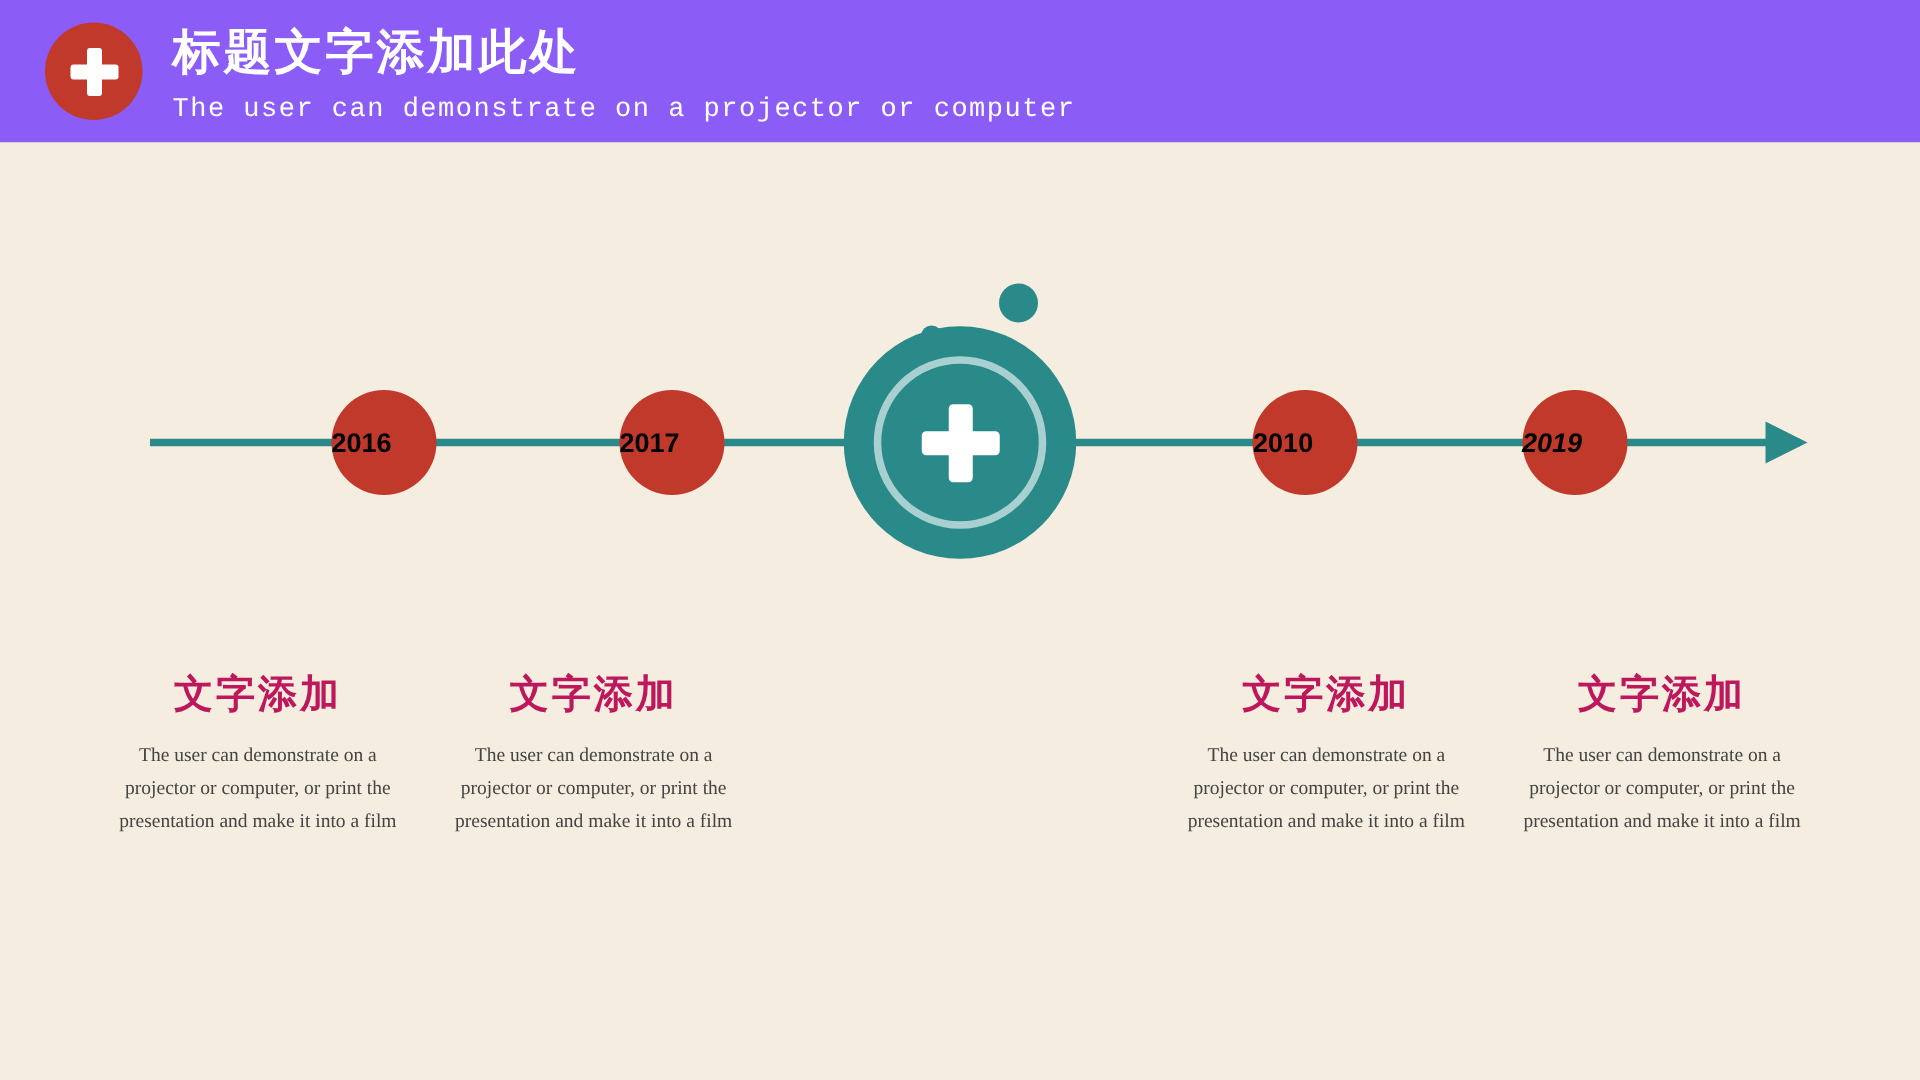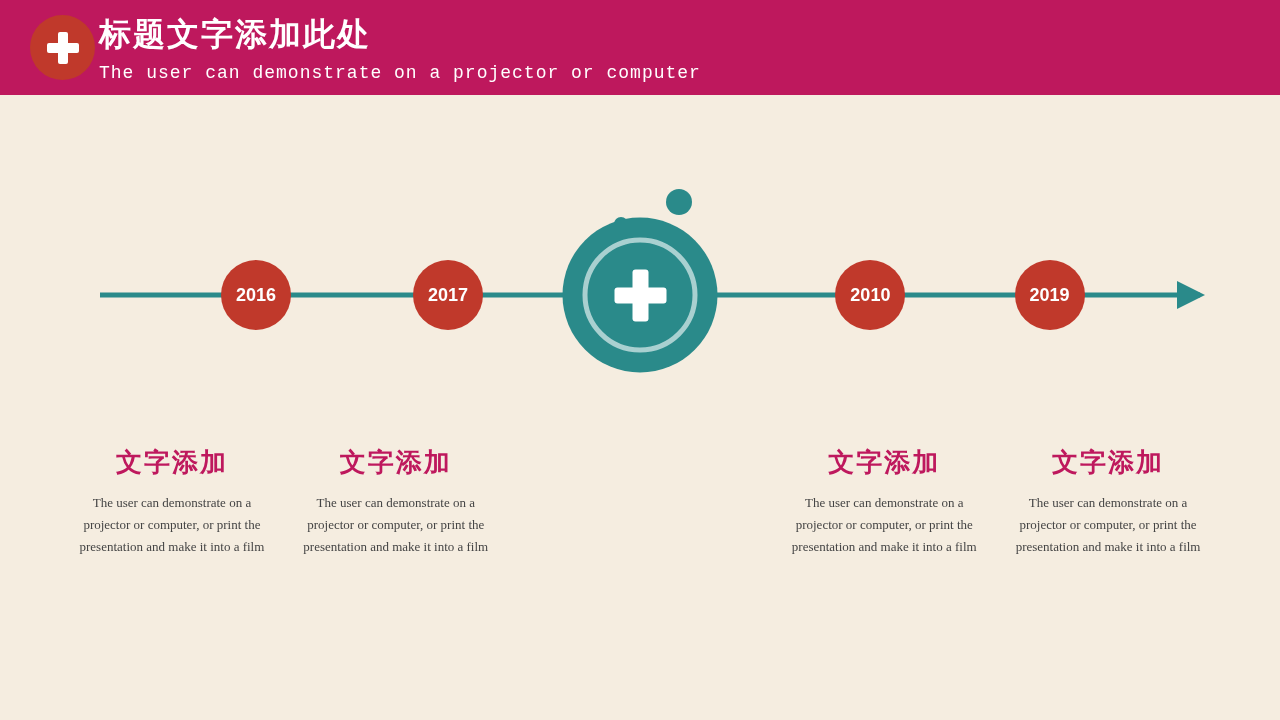--- a/index.html
+++ b/index.html
@@ -8,25 +8,25 @@
       height: 720px;
       overflow: hidden;
       font-family: Arial, sans-serif;
       background: #f5ede0;
     }
 
     
     .header {
       width: 100%;
       height: 95px;
-      background: #be185d;
+      background: #8b5cf6;
       display: flex;
       align-items: center;
       padding: 16px 30px;
-      gap: 4px;
+      gap: 20px;
     }
     .header-icon {
       width: 65px;
       height: 65px;
       background: #c0392b;
       border-radius: 50%;
       display: flex;
       align-items: center;
       justify-content: center;
       flex-shrink: 0;
@@ -100,22 +100,21 @@
     .year-node {
       position: absolute;
       top: 50%;
       transform: translate(-50%, -50%);
       width: 70px;
       height: 70px;
       border-radius: 50%;
       background: #c0392b;
       display: flex;
       align-items: center;
-      justify-content: center;
-      color: #ffffff;
+      color: #000000;
       font-size: 18px;
       font-weight: bold;
       z-index: 2;
     }
 
     
     .center-circle {
       position: absolute;
       top: 50%;
       left: 50%;
@@ -229,21 +228,21 @@
           <rect x="22" y="4" width="16" height="52" rx="3" fill="white"></rect>
           <rect x="4" y="22" width="52" height="16" rx="3" fill="white"></rect>
         </svg>
       </div>
     </div>
 
     <div class="year-node" style="left: 68%;">
       <span>2010</span>
     </div>
 
-    <div class="year-node" style="left: 82%;">
+    <div class="year-node" style="left: 82%; font-style: italic;">
       <span>2019</span>
     </div>
 
   </div>
 
   <div class="text-sections">
 
     <div class="text-col">
       <div class="text-heading">文字添加</div>
       <div class="text-body">The user can demonstrate on a projector or computer, or print the presentation and make it into a film</div>

